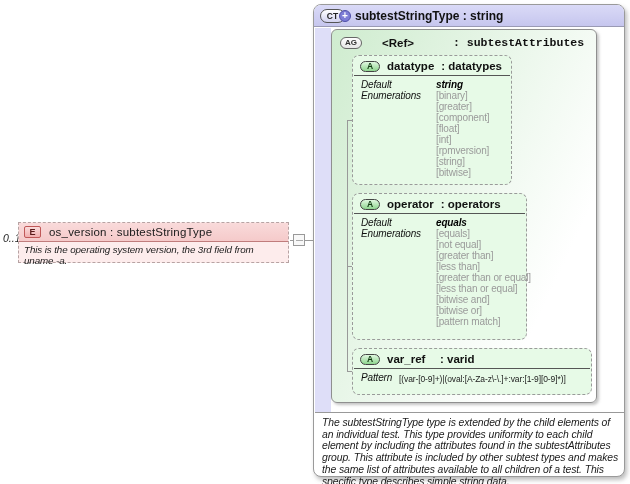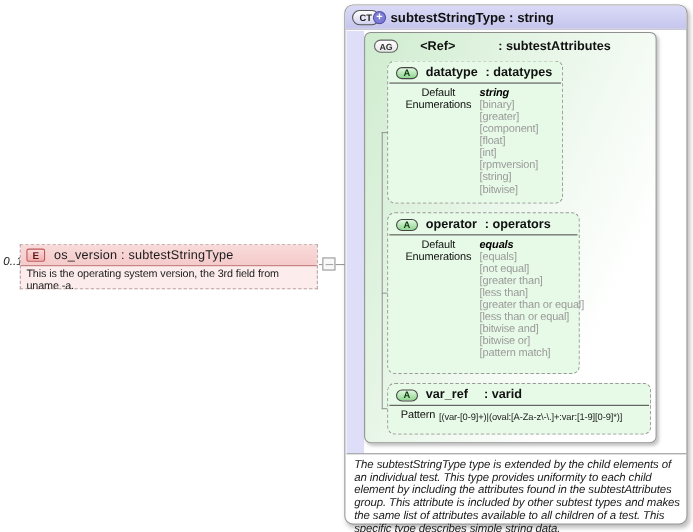--- a/index.html
+++ b/index.html
@@ -10,21 +10,21 @@
   .cardinality { position:absolute; left:3px; top:232px; font-style:italic; font-size:10.5px; color:#222; }
   .element-box { position:absolute; left:18px; top:222px; width:271px; height:41px;
                  border:1px dashed #b7a3a3; background:#fdecec; }
   .element-header { height:19px; display:flex; align-items:center; gap:8px; padding-left:5px;
                     background:linear-gradient(to bottom,#f9dada,#f5caca);
                     border-bottom:1px solid #c07c7c; }
   .e-icon { width:17px; height:12px; border:1px solid #c05858; border-radius:2px;
             background:linear-gradient(#fadbdb,#f1aeae); font-size:9px; font-weight:bold; color:#5a1a1a;
             display:flex; align-items:center; justify-content:center; }
   .element-title { font-weight:normal; font-size:11.5px; color:#1a1a1a; letter-spacing:0.2px; }
-  .element-annotation { padding:2px 3px 0 5px; font-size:9.8px; letter-spacing:-0.1px; color:#222; }
+  .element-annotation { padding:2px 3px 0 5px; font-style:italic; font-size:9.8px; letter-spacing:-0.1px; color:#222; }
 
   
   .conn-line { position:absolute; background:#999; }
   .conn-switch { position:absolute; left:293px; top:234px; width:12px; height:12px;
                  background:#f8f8f8; border:1px solid #999; }
   .conn-switch::after { content:""; position:absolute; left:2px; top:5px; width:7px; height:1px; background:#aaa; }
 
   
   .ct-box { position:absolute; left:313px; top:4px; width:312px; height:473px;
             border:1px solid #9a9a9a; border-radius:8px; background:#ffffff;
@@ -46,37 +46,37 @@
   
   .ag-box { position:absolute; left:17px; top:24px; width:266px; height:374px;
             border:1px solid #8f8f8f; border-radius:6px;
             background:linear-gradient(115deg,#cfeccf,#ffffff 78%);
             box-shadow:2px 2px 3px rgba(110,110,110,.4); }
   .ag-header { display:flex; align-items:center; gap:8px; padding:6px 0 0 8px; }
   .ag-icon { width:22px; height:12px; border:1px solid #666; border-radius:6px;
              background:linear-gradient(#ffffff,#e6e6e6); font-size:8px; font-weight:bold; color:#333;
              display:flex; align-items:center; justify-content:center; flex:none; }
   .ag-ref { font-weight:bold; font-size:11.5px; color:#111; min-width:63px;margin-left:12px; }
-  .ag-type { font-weight:bold; font-size:11.5px; color:#111; }
+  .ag-type { font-weight:bold; font-size:11.5px; color:#111;font-family:Liberation Mono, monospace; }
 
   
   .attr-box { position:absolute; border:1px dashed #9a9a9a; border-radius:7px; background:#e7fae7; }
   .attr-box.datatype { left:352px; top:55px;  width:160px; height:130px; }
   .attr-box.operator { left:352px; top:193px; width:175px; height:147px; }
   .attr-box.varref   { left:352px; top:348px; width:240px; height:47px; }
   .attr-header { display:flex; align-items:center; gap:7px; padding:4px 6px 3px 7px; }
   .a-icon { width:20px; height:11px; border:1px solid #444; border-radius:6px;
             background:linear-gradient(#e0f8e0,#8fd58f); font-size:8.5px; font-weight:bold; color:#103810;
             display:flex; align-items:center; justify-content:center; flex:none; }
   .attr-name { font-weight:bold; font-size:11.5px; color:#111; min-width:46px; }
   .attr-type { font-weight:bold; font-size:11.5px; color:#111; }
   .attr-sep { border-top:1px solid #555; margin:0 1px; }
   .attr-body { padding:3px 6px 4px 8px; font-size:10px; letter-spacing:-0.15px; line-height:11px; color:#111; }
   .facet-row { display:flex; }
-  .facet-label { width:75px; flex:none; color:#111;text-align:center; }
+  .facet-label { width:75px; flex:none; font-style:italic; color:#111; }
   .facet-default { font-weight:bold; color:#000; white-space:nowrap;font-style:italic; }
   .enum-item { color:#9a9a9a; white-space:nowrap; line-height:11px; }
   .varref .facet-label { width:38px; }
   .facet-pattern { font-size:8.5px; letter-spacing:-0.1px; color:#222; white-space:nowrap; padding-top:2px; }
 
   
   .tree-v { position:absolute; left:347px; top:120px; width:1px; height:252px; background:#999; }
 
   
   .doc-sep { position:absolute; left:1px; top:407px; width:309px; height:1px; background:#999; }

